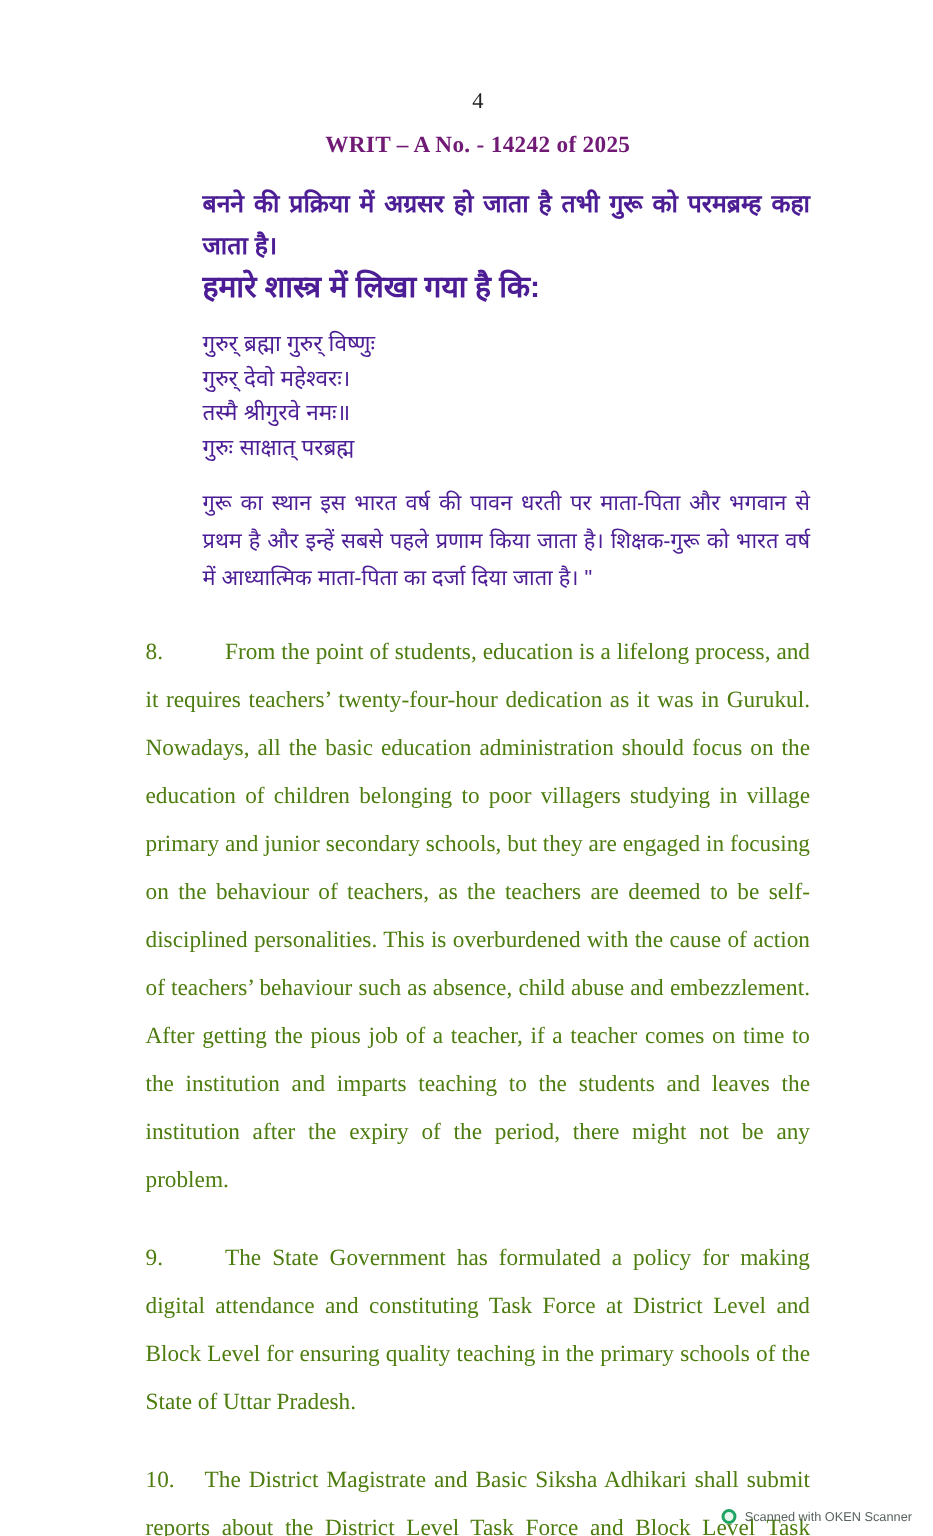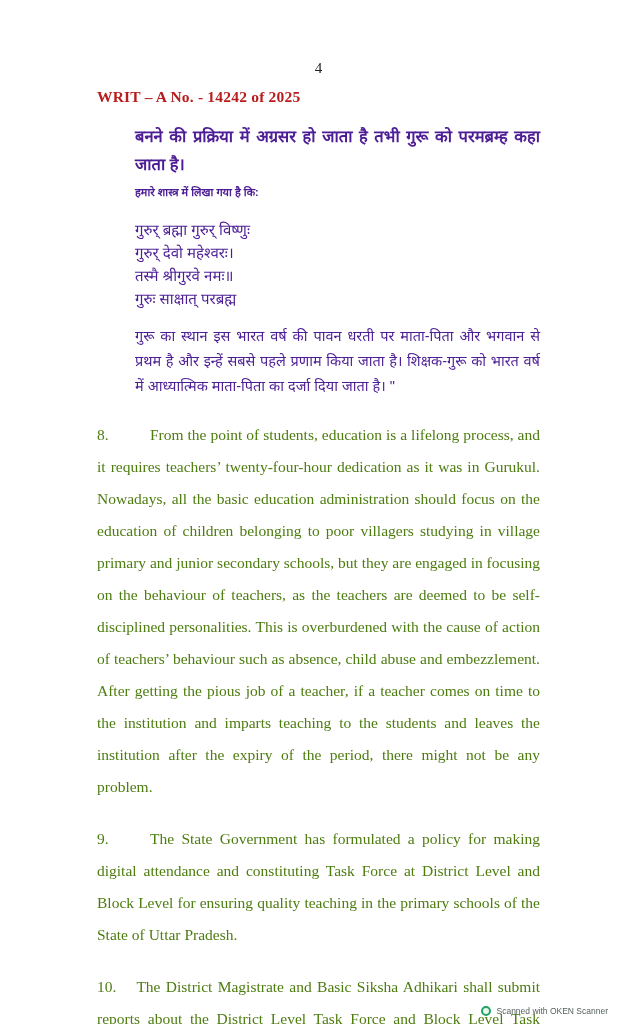--- a/index.html
+++ b/index.html
@@ -18,45 +18,45 @@
     background: #ffffff;
     padding: 60px 82px 0 97px;
     overflow: hidden;
   }
   .page-number {
     text-align: center;
     font-size: 15px;
     color: #222;
   }
   .case-ref {
-    text-align: left;
+    text-align: center;
     font-weight: 700;
     font-size: 15.5px;
     margin-top: 11px;
-    color: #b91c1c;
+    color: #701a75;
     letter-spacing: 0.2px;
   }
   
   .hindi {
     font-family: "Liberation Sans", "DejaVu Sans", sans-serif;
     color: #4c1d95;
   }
   .hindi-intro {
     margin-left: 38px;
     margin-top: 16px;
   }
   .hindi-intro .h-line1 {
     font-weight: 700;
     font-size: 16.5px;
     line-height: 28px;
     text-align: justify;
   }
   .hindi-intro .h-line2 {
     font-weight: 700;
-    font-size: 11px;
+    font-size: 20px;
     line-height: 28px;
   }
   .shloka {
     margin-left: 38px;
     margin-top: 12px;
     font-size: 15px;
     line-height: 23px;
     font-weight: 500;
   }
   .hindi-para {

